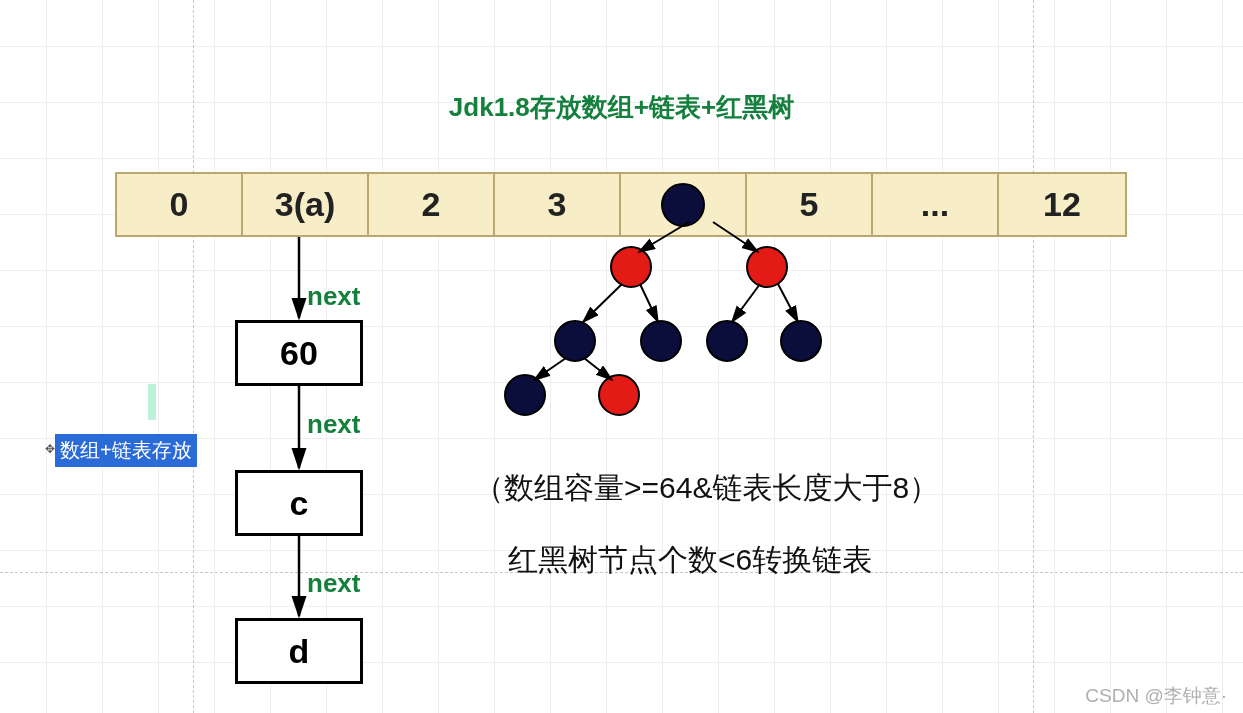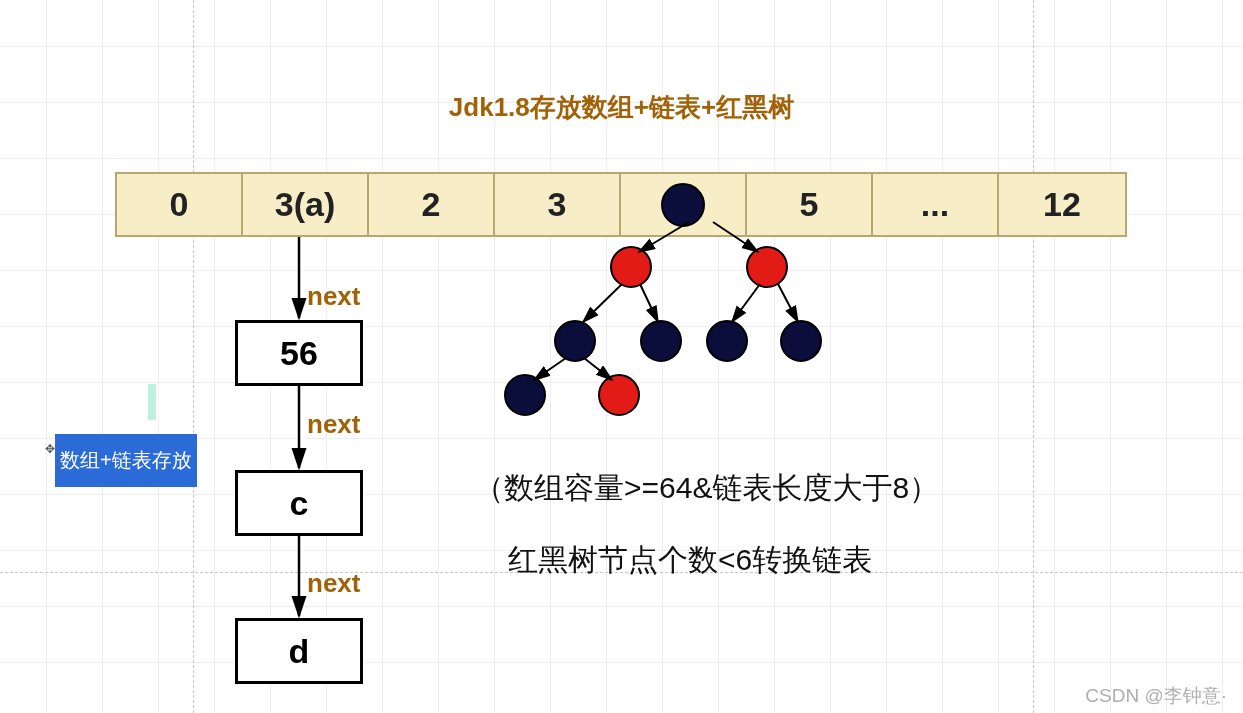--- a/index.html
+++ b/index.html
@@ -30,21 +30,21 @@
   .hguide {
     position: absolute; left:0; right:0; height:0;
     border-top: 1px dashed #c8c8c8;
   }
   .hg1 { top: 572px; }
   
   .title {
     position: absolute;
     left: 0; right: 0; top: 90px;
     text-align: center;
-    font-size: 26px; font-weight: bold; color: #a16207;
+    font-size: 26px; font-weight: bold; color: #15803d;
   }
   
   .array {
     position: absolute;
     left: 115px; top: 172px;
     display: flex;
     height: 65px;
     border: 2px solid #b8a86e;
   }
   .cell {
@@ -62,27 +62,27 @@
   
   .llbox {
     position: absolute;
     width: 128px; height: 66px;
     border: 3px solid #000; background: #fff;
     display: flex; align-items: center; justify-content: center;
     font-size: 34px; font-weight: bold;
   }
   .nextlbl {
     position: absolute;
-    font-size: 26px; font-weight: bold; color: #a16207;
+    font-size: 26px; font-weight: bold; color: #15803d;
   }
   
   .hlbox {
     position: absolute;
     left: 55px; top: 434px;
-    padding: 12px 4px;
+    padding: 2px 4px;
     background: #2a6bd8; color: #fff;
     border: 1px dashed #2a6bd8;
     font-size: 20px;
   }
   .hlhandle {
     position:absolute; left:45px; top:442px;
     font-size:12px; color:#555;
   }
   
   .note {
@@ -128,21 +128,21 @@
   <div class="cell">2</div>
   <div class="cell">3</div>
   <div class="cell">
       <div class="circ"></div>
     </div>
   <div class="cell">5</div>
   <div class="cell">...</div>
   <div class="cell">12</div>
 </div>
 
-<div class="llbox" style="left:235px; top:320px;">56</div>
+<div class="llbox" style="left:235px; top:320px;">60</div>
 <div class="llbox" style="left:235px; top:470px;">c</div>
 <div class="llbox" style="left:235px; top:618px;">d</div>
 
 <div class="nextlbl" style="left:307px; top:281px;">next</div>
 <div class="nextlbl" style="left:307px; top:409px;">next</div>
 <div class="nextlbl" style="left:307px; top:568px;">next</div>
 
 <div class="greenbar"></div>
 <span class="hlhandle">✥</span>
 <div class="hlbox">数组+链表存放</div>

